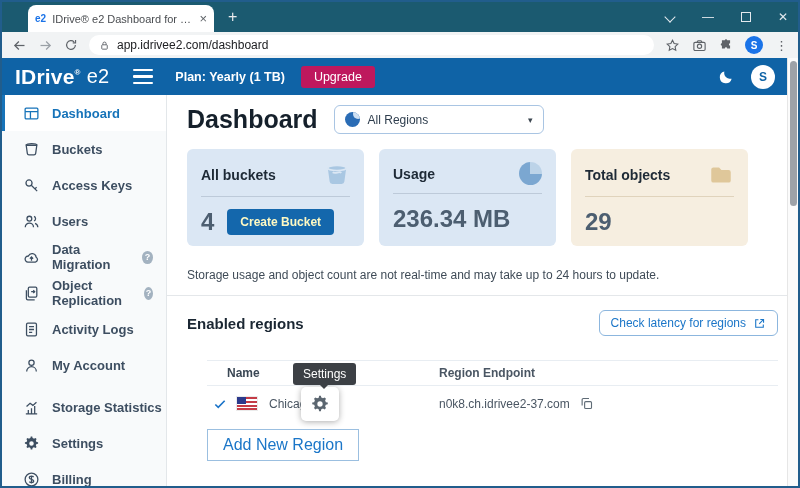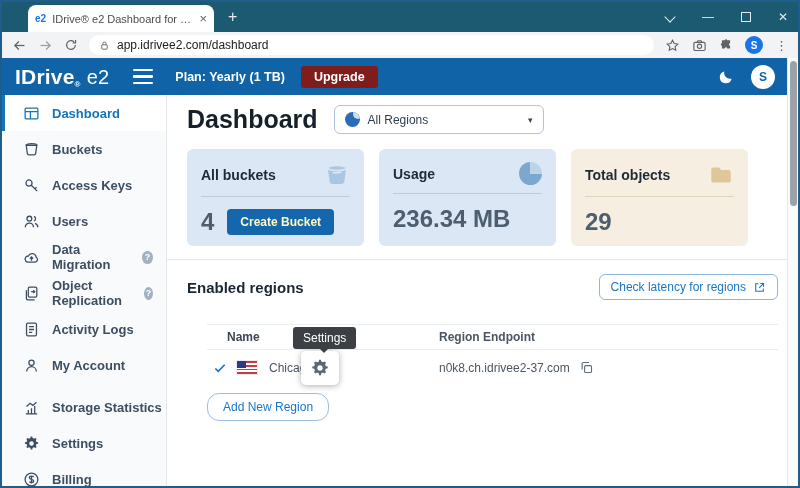--- a/index.html
+++ b/index.html
@@ -31,27 +31,27 @@
              align-items:center; padding:0 10px; gap:7px; }
   .url { font-size:12px; color:#202124; }
   .tb-right { margin-left:auto; display:flex; align-items:center; gap:12px; color:#5f6368; }
   .b-avatar { width:18px; height:18px; border-radius:50%; background:#1a73e8; color:#fff;
               font-size:10px; font-weight:700; display:flex; align-items:center; justify-content:center; }
   .dots { font-size:13px; color:#5f6368; letter-spacing:0; }
 
   
   .app { position:relative; height:428px; }
   .app-header { height:37px; margin-right:11px; background:#0f63a6; display:flex; align-items:center; padding-left:13px; }
-  .logo { color:#fff; font-size:21px; font-weight:700; letter-spacing:.2px; display:flex; align-items:flex-end; }
+  .logo { color:#fff; font-size:21px; font-weight:700; letter-spacing:.2px; display:flex; align-items:flex-start; }
   .logo sup { font-size:8px; margin-top:3px; }
   .logo .e2 { font-weight:400; margin-left:6px; font-size:20px; }
   .hamb { margin-left:24px; width:20px; display:flex; flex-direction:column; gap:4px; cursor:pointer; }
   .hamb span { display:block; height:2.5px; background:#fff; border-radius:1px; }
   .plan { margin-left:22px; color:#fff; font-size:12.5px; font-weight:700; }
-  .upgrade { margin-left:16px; background:#7f1d1d; color:#fff; border:none; font-size:12.5px; font-weight:700;
+  .upgrade { margin-left:16px; background:#be185d; color:#fff; border:none; font-size:12.5px; font-weight:400;
              padding:4px 13px; border-radius:3px; font-family:inherit; }
   .hdr-right { margin-left:auto; margin-right:12px; display:flex; align-items:center; gap:16px; }
   .moon { display:flex; color:#fff; }
   .h-avatar { width:24px; height:24px; border-radius:50%; background:#fff; color:#0f63a6;
               font-size:12px; font-weight:700; display:flex; align-items:center; justify-content:center; }
 
   .app-body { display:flex; height:391px; }
 
   
   .sidebar { width:165px; background:#f8fafb; border-right:1px solid #e3e7ea; overflow:hidden; }
@@ -114,22 +114,22 @@
   .rname { margin-left:12px; }
   .trash { margin-left:10px; color:#5f6b76; display:flex; }
   .gear-card { position:absolute; left:94px; top:27px; width:38px; height:34px; background:#fff;
                border-radius:5px; box-shadow:0 1px 6px rgba(0,0,0,.32); display:flex; align-items:center;
                justify-content:center; color:#5b6670; z-index:3; cursor:pointer; }
   .tooltip { position:absolute; left:86px; top:3px; height:22px; padding:0 10px; background:#3c4045;
              color:#fff; font-size:12px; border-radius:3px; display:flex; align-items:center; z-index:4; }
   .tooltip::after { content:''; position:absolute; left:26px; bottom:-9px; border:5px solid transparent;
                     border-top-color:#3c4045; }
   .copy { color:#5f6b76; display:flex; cursor:pointer; }
-  .add-region { margin:8px 0 0 20px; border:1px solid #9bbfe0; border-radius:12px; background:#fff;
-                color:#1b76c8; font-size:12px; padding:6px 15px; font-family:inherit; }
+  .add-region { margin:8px 0 0 20px; border:1px solid #9bbfe0; border-radius:0; background:#fff;
+                color:#1b76c8; font-size:16px; padding:6px 15px; font-family:inherit; }
 
   
   .pagebar { position:absolute; top:0; right:0; width:11px; bottom:0; background:#fbfbfb; border-left:1px solid #e6e6e6; }
   .pagebar .thumb { position:absolute; top:3px; left:2px; width:7px; height:145px; background:#9da2a8; border-radius:4px; }
 
   .icon { display:inline-flex; }
   svg { display:block; }
 </style>
 </head>
 <body>
@@ -483,20 +483,21 @@
                   </svg>
                 </span>
             </div>
             <div class="card-rule"></div>
             <div class="card-valrow">
               <span class="card-value">29</span>
             </div>
           </div>
         </div>
 
+        <div class="note">Storage usage and object count are not real-time and may take up to 24 hours to update.</div>
         <div class="hdiv"></div>
 
         <div class="regions-row">
           <span class="regions-h">Enabled regions</span>
           <button class="latency-btn">
             <span>Check latency for regions</span>
             <span class="icon">
                 <svg width="13" height="13">
                   <use href="#i-extlink"></use>
                 </svg>

